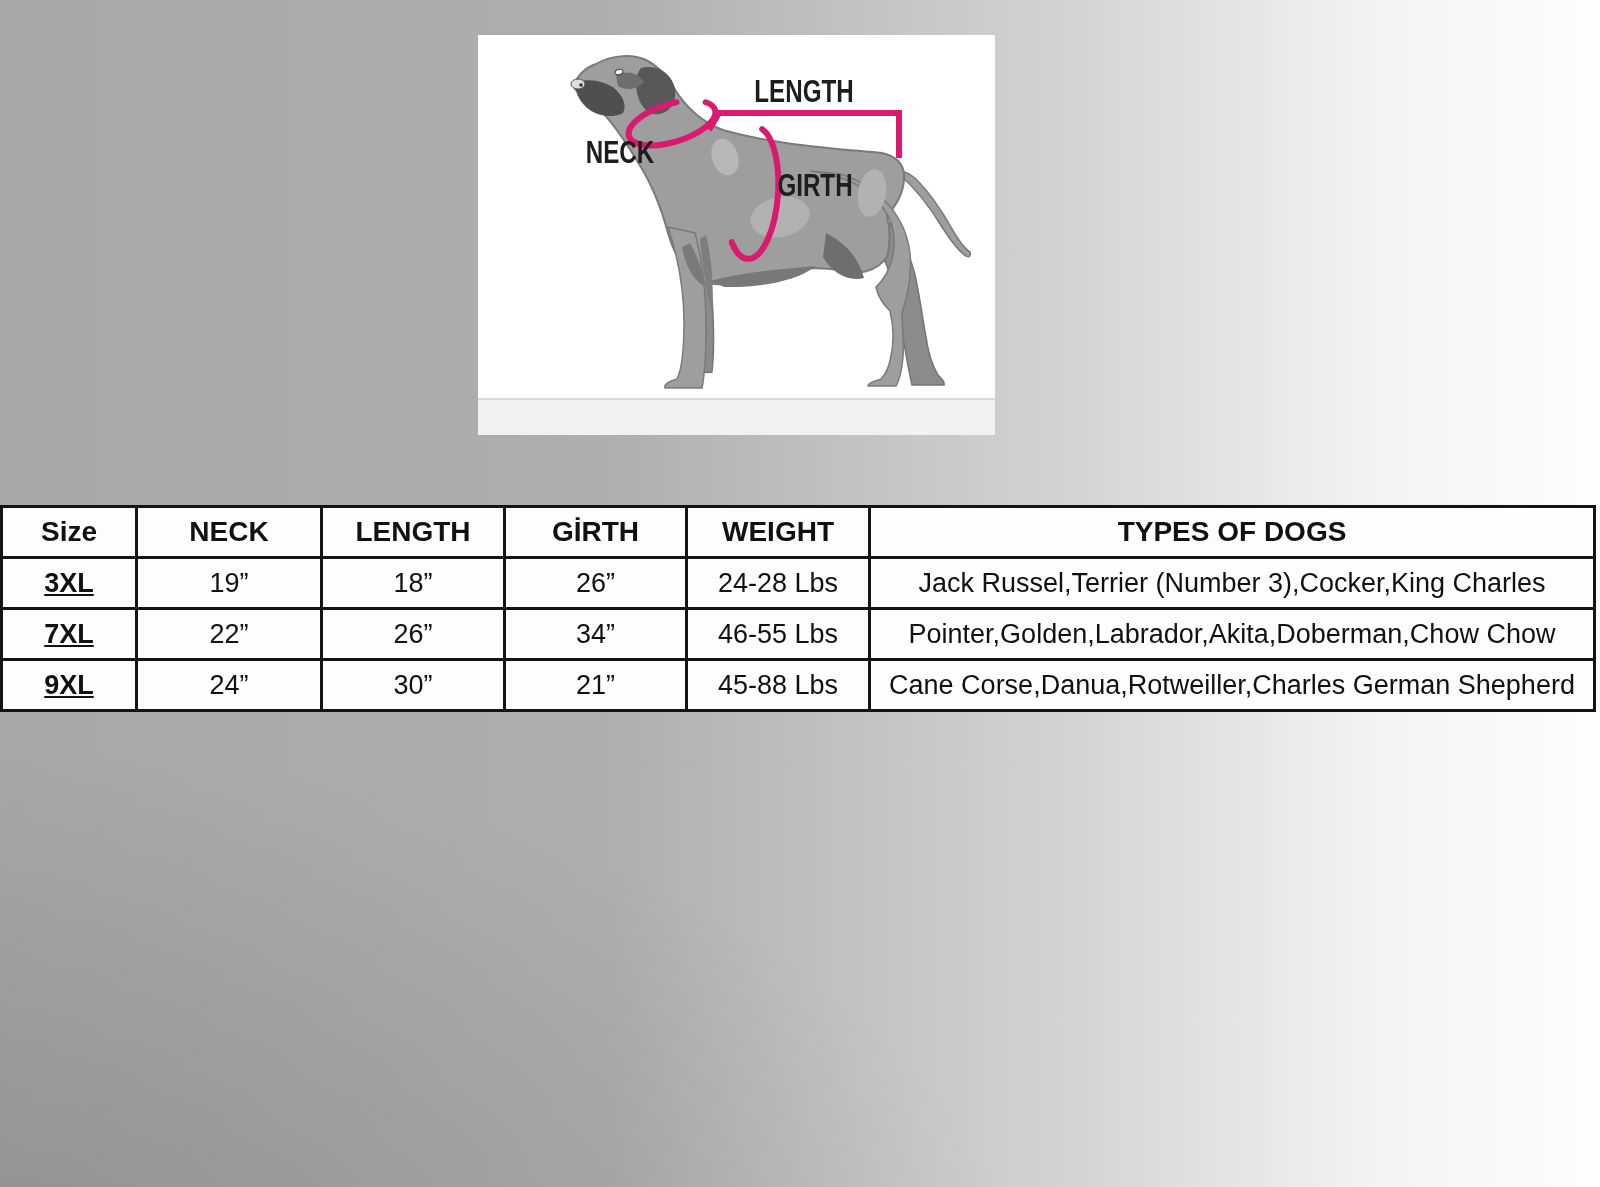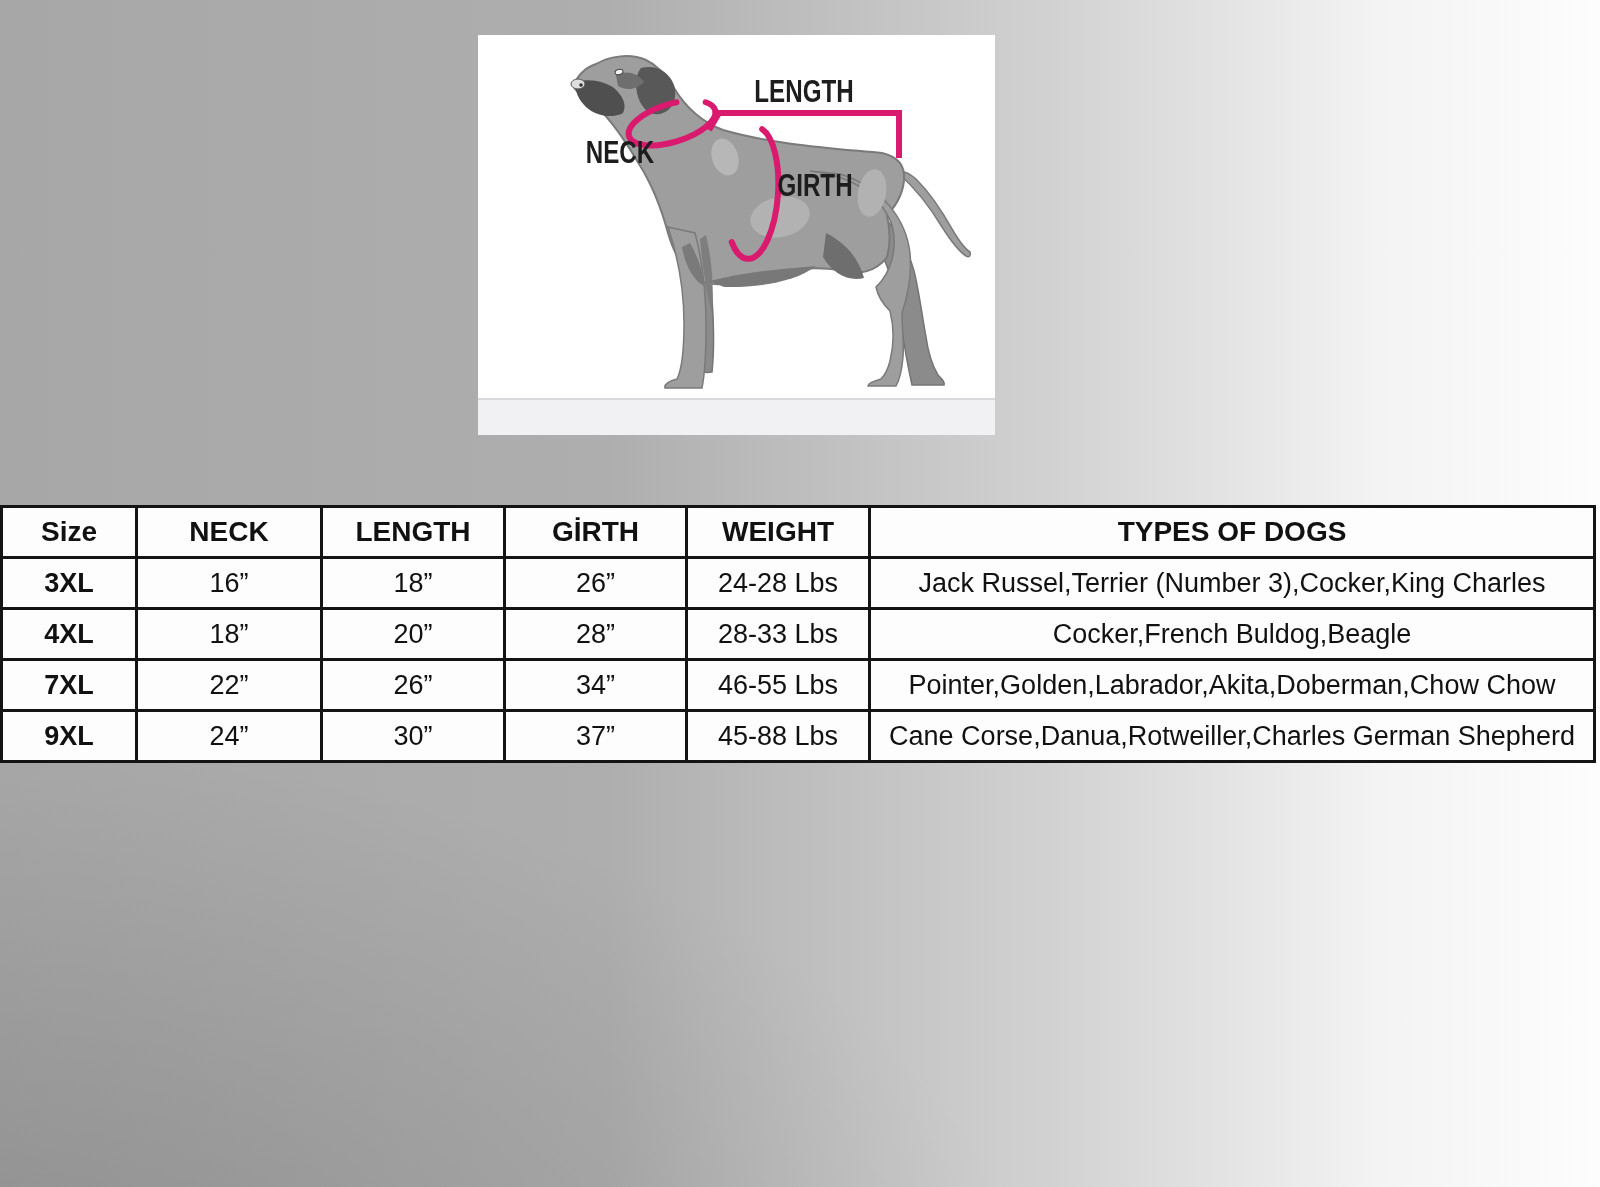--- a/index.html
+++ b/index.html
@@ -25,21 +25,21 @@
   table.size-table{
     border-collapse:collapse;table-layout:fixed;width:1596px;
     background:#fdfdfd;border:3px solid #141414;
   }
   table.size-table th, table.size-table td{
     border:3px solid #141414;overflow:hidden;white-space:nowrap;
     color:#111;vertical-align:middle;
   }
   table.size-table th{height:46px;font-size:28px;font-weight:700;text-align:center;}
   table.size-table td{height:46px;font-size:27px;text-align:center;}
-  td.col-size{font-weight:700;}
+  td.col-size{font-weight:700;text-decoration:underline;}
   td.col-types{text-align:left;padding:0 4px;}
   th.col-types{text-align:center;}
 </style>
 </head>
 <body>
 
 <div class="page">
 
   <div class="dog-card">
     <svg width="517" height="400" viewBox="0 0 517 400">
@@ -121,47 +121,39 @@
           <th class="col-neck">NECK</th>
           <th class="col-length">LENGTH</th>
           <th class="col-girth">GİRTH</th>
           <th class="col-weight">WEIGHT</th>
           <th class="col-types">TYPES OF DOGS</th>
         </tr>
       </thead>
       <tbody>
           <tr>
             <td class="col-size">3XL</td>
-            <td class="col-neck">16”</td>
+            <td class="col-neck">19”</td>
             <td class="col-length">18”</td>
             <td class="col-girth">26”</td>
             <td class="col-weight">24-28 Lbs</td>
             <td class="col-types">Jack Russel,Terrier (Number 3),Cocker,King Charles</td>
-          </tr>
-          <tr>
-            <td class="col-size">4XL</td>
-            <td class="col-neck">18”</td>
-            <td class="col-length">20”</td>
-            <td class="col-girth">28”</td>
-            <td class="col-weight">28-33 Lbs</td>
-            <td class="col-types">Cocker,French Buldog,Beagle</td>
           </tr>
           <tr>
             <td class="col-size">7XL</td>
             <td class="col-neck">22”</td>
             <td class="col-length">26”</td>
             <td class="col-girth">34”</td>
             <td class="col-weight">46-55 Lbs</td>
             <td class="col-types">Pointer,Golden,Labrador,Akita,Doberman,Chow Chow</td>
           </tr>
           <tr>
             <td class="col-size">9XL</td>
             <td class="col-neck">24”</td>
             <td class="col-length">30”</td>
-            <td class="col-girth">37”</td>
+            <td class="col-girth">21”</td>
             <td class="col-weight">45-88 Lbs</td>
             <td class="col-types">Cane Corse,Danua,Rotweiller,Charles German Shepherd</td>
           </tr>
         </tbody>
     </table>
   </div>
 
 </div>
 
 </body></html>

